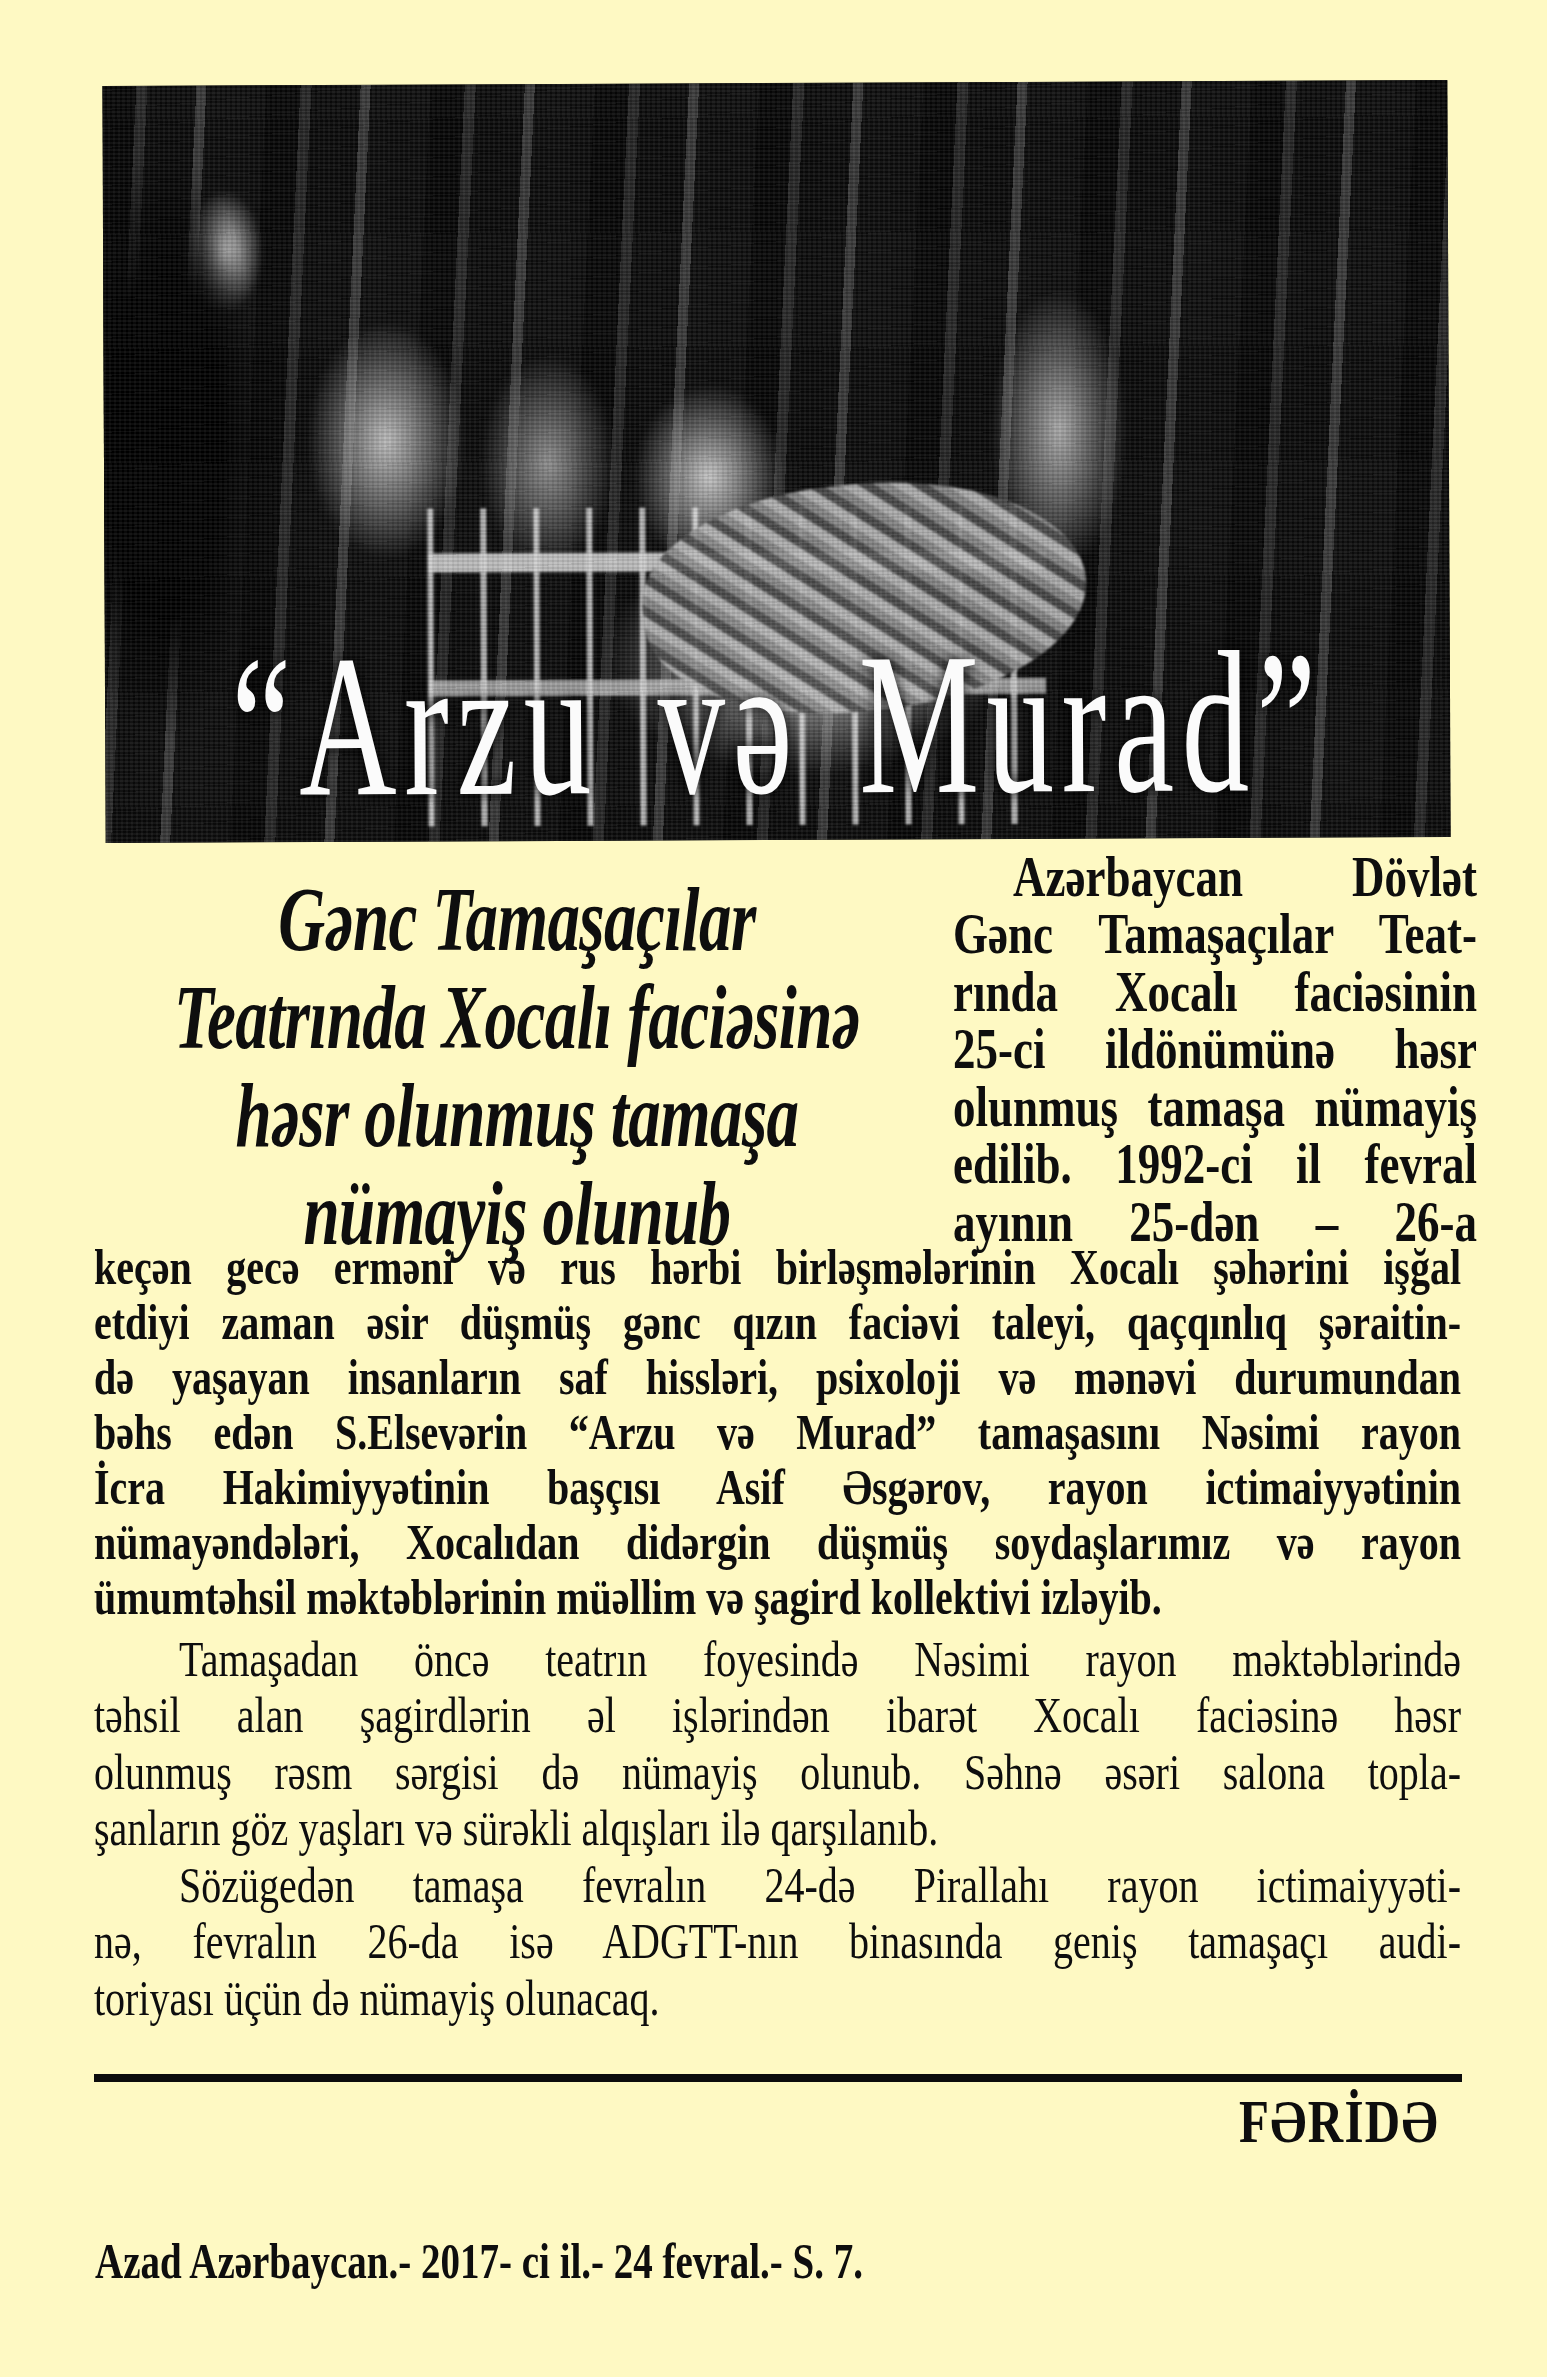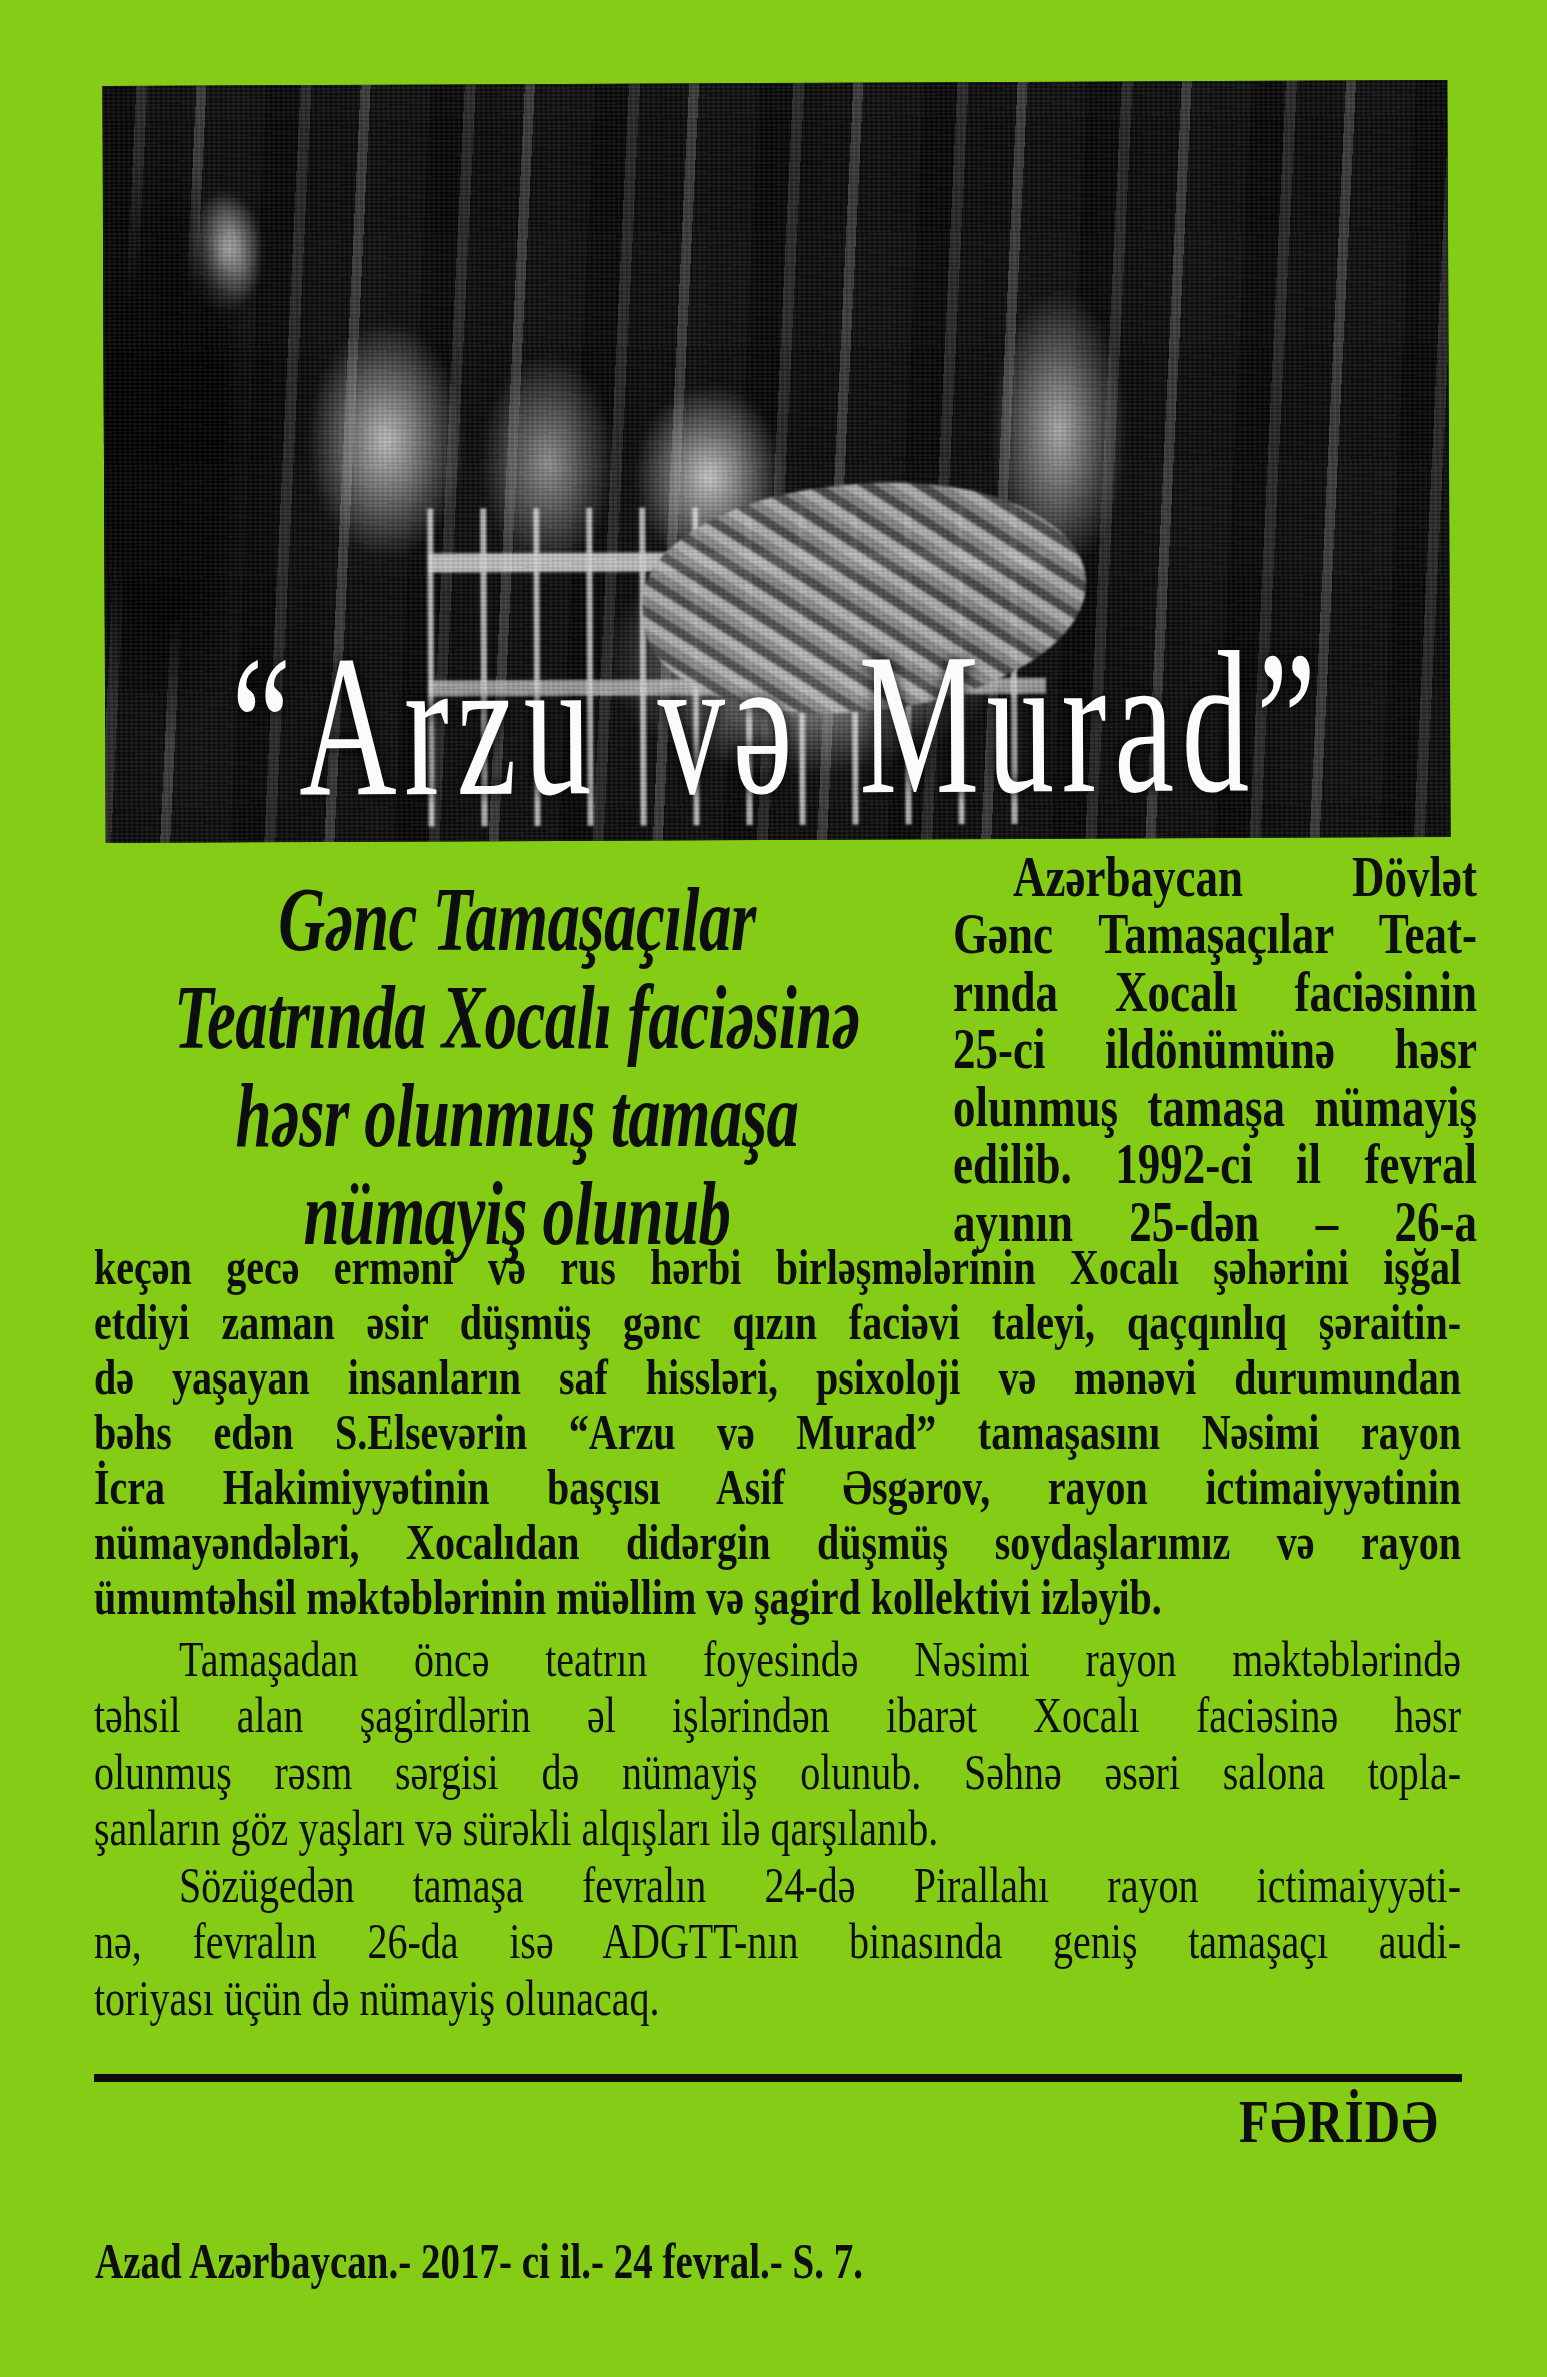--- a/index.html
+++ b/index.html
@@ -1,20 +1,20 @@
 <!DOCTYPE html>
 <html style="font-size:10px"><head>
 <meta charset="utf-8">
 <style>
   html, body { margin: 0; padding: 0; background: #e8e8e8; }
   #page {
     position: relative;
     width: 1547px;
     height: 2377px;
-    background: #84cc16;
+    background: #fef9c3;
     font-family: "Liberation Serif", "DejaVu Serif", serif;
     color: #0e0e0e;
     overflow: hidden;
   }
 
   
   .photo {
     position: absolute;
     left: 104px; top: 83px;
     width: 1345px; height: 757px;

